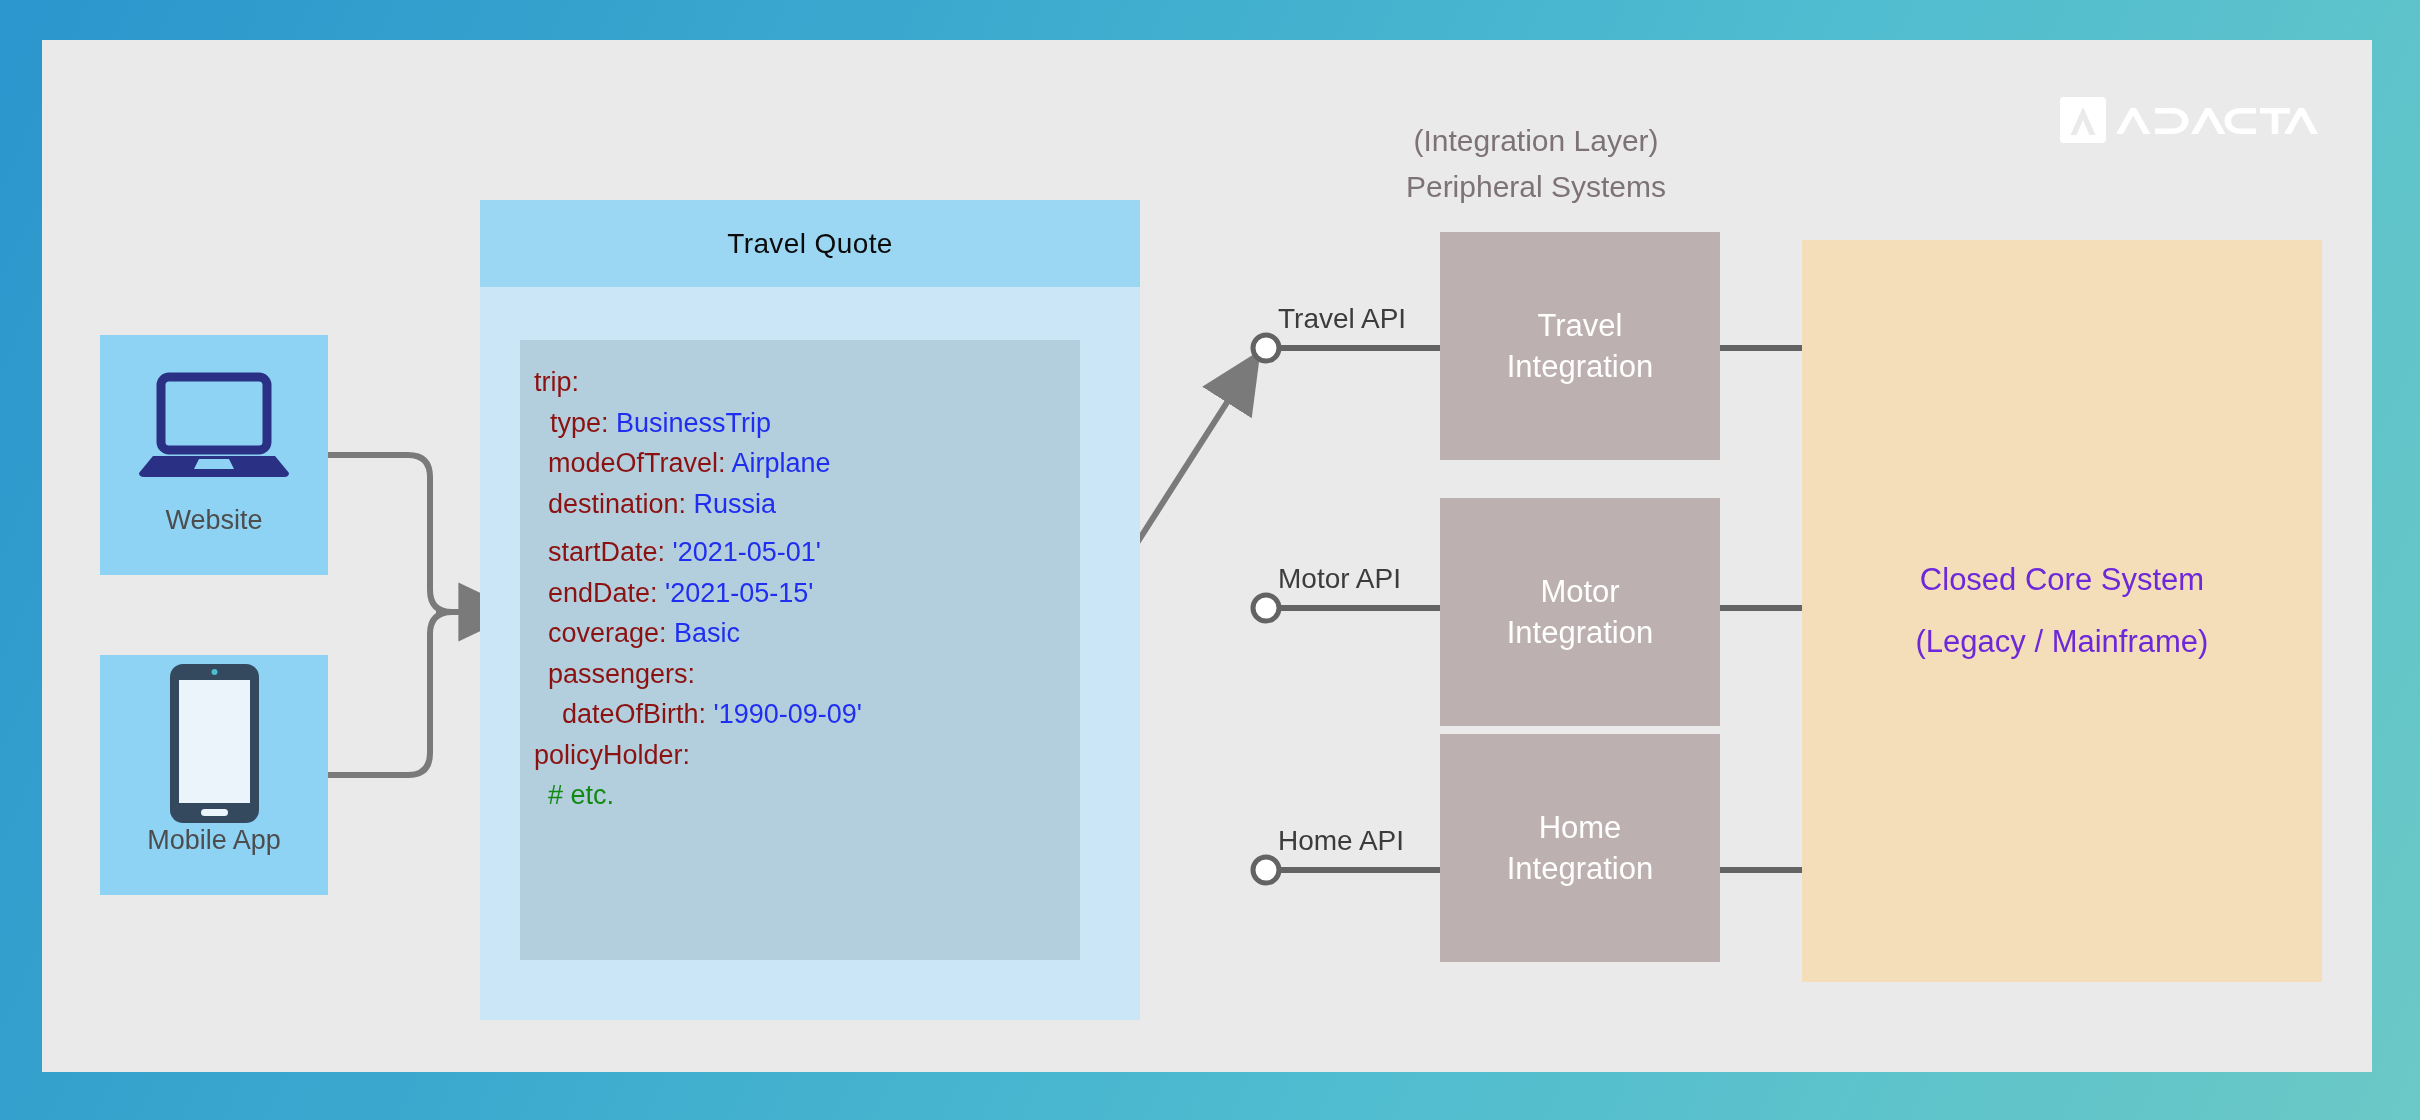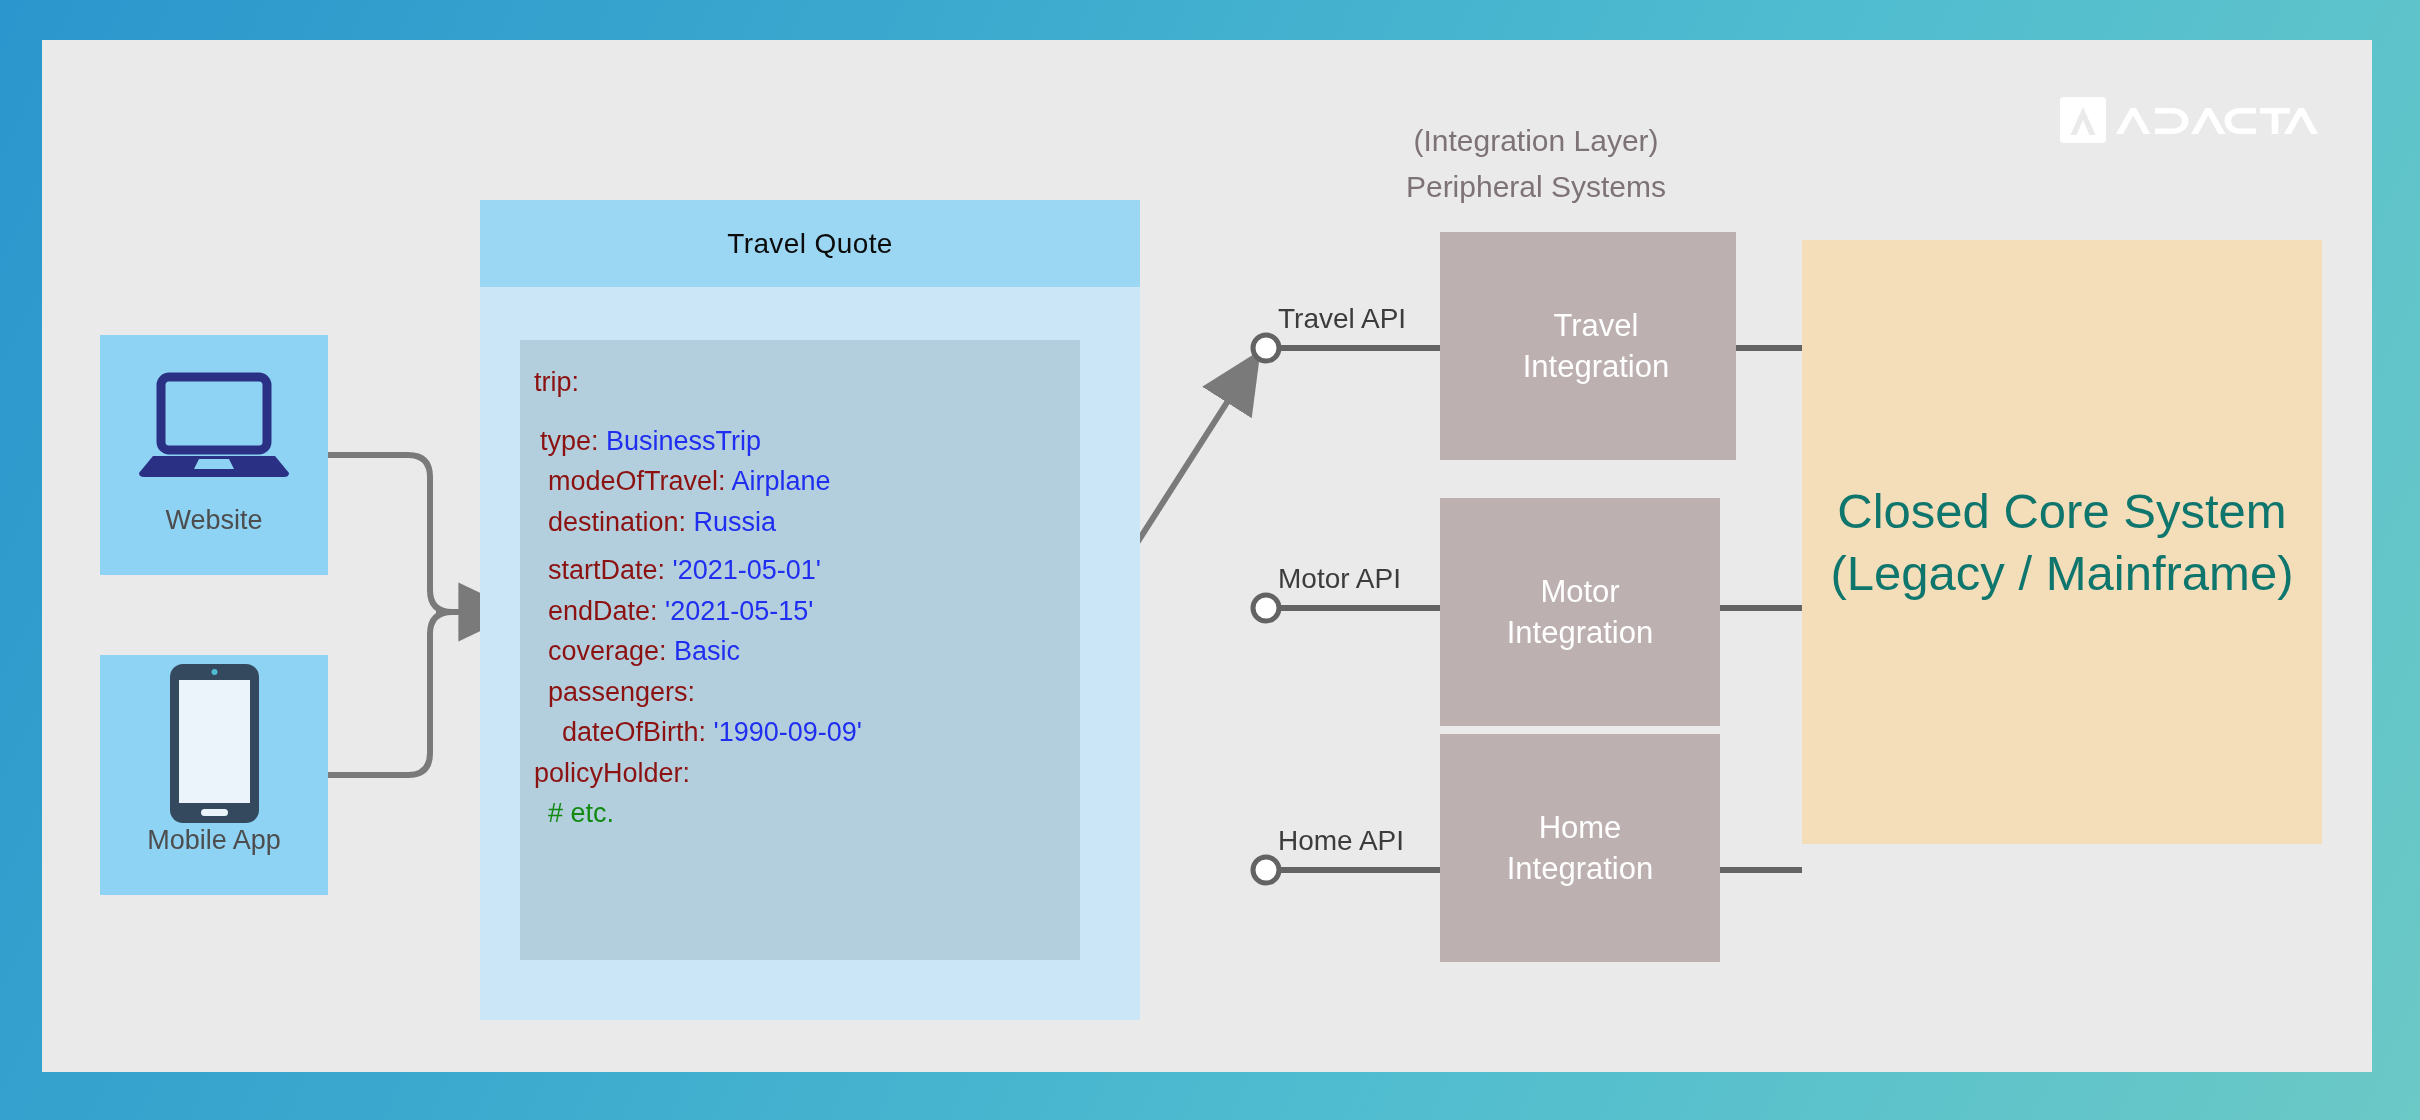--- a/index.html
+++ b/index.html
@@ -54,29 +54,29 @@
     position:absolute;left:1236px;top:118px;width:600px;text-align:center;
     font-size:30px;line-height:46px;color:#7d7275;
   }
 
   
   .ibox{
     position:absolute;left:1440px;width:280px;height:228px;background:#bdb0b0;
     display:flex;flex-direction:column;align-items:center;justify-content:center;
     color:#ffffff;font-size:31px;line-height:41px;text-align:center;
   }
-  .ibox-travel{top:232px;padding-left:16px;}
+  .ibox-travel{top:232px;}
   .ibox-motor{top:498px;}
   .ibox-home{top:734px;}
 
   
   .core{
-    position:absolute;left:1802px;top:240px;width:520px;height:604px;background:#f4deb9;
+    position:absolute;left:1802px;top:240px;width:520px;height:742px;background:#f4deb9;
     display:flex;flex-direction:column;align-items:center;justify-content:center;
-    font-size:49px;line-height:62px;color:#0f766e;text-align:center;
+    font-size:31px;line-height:62px;color:#6d28d9;text-align:center;
   }
 
   
   .api-label{
     position:absolute;font-size:28px;color:#3c3c3c;white-space:nowrap;
   }
   .api-travel{left:1278px;top:303px;}
   .api-motor{left:1278px;top:563px;}
   .api-home{left:1278px;top:825px;}
 
@@ -155,21 +155,21 @@
     </div>
     <div class="tile-label">Mobile App</div>
   </div>
 
   <div class="card">
     <div class="card-head">
       <div class="card-title">Travel  Quote</div>
     </div>
     <div class="code-panel" id="codePanel">
         <div class="code-line" style="padding-left: 14px;">trip:</div>
-        <div class="code-line" style="padding-left: 20px; margin-top: 18px;"><span>type: </span><span class="v">BusinessTrip</span></div>
+        <div class="code-line" style="padding-left: 30px;"><span>type: </span><span class="v">BusinessTrip</span></div>
         <div class="code-line" style="padding-left: 28px;"><span>modeOfTravel: </span><span class="v">Airplane</span></div>
         <div class="code-line" style="padding-left: 28px;"><span>destination: </span><span class="v">Russia</span></div>
         <div class="code-line" style="padding-left: 28px; margin-top: 8px;"><span>startDate: </span><span class="v">'2021-05-01'</span></div>
         <div class="code-line" style="padding-left: 28px;"><span>endDate: </span><span class="v">'2021-05-15'</span></div>
         <div class="code-line" style="padding-left: 28px;"><span>coverage: </span><span class="v">Basic</span></div>
         <div class="code-line" style="padding-left: 28px;">passengers:</div>
         <div class="code-line" style="padding-left: 42px;"><span>dateOfBirth: </span><span class="v">'1990-09-09'</span></div>
         <div class="code-line" style="padding-left: 14px;">policyHolder:</div>
         <div class="code-line comment" style="padding-left: 28px;"># etc.</div>
       </div>

